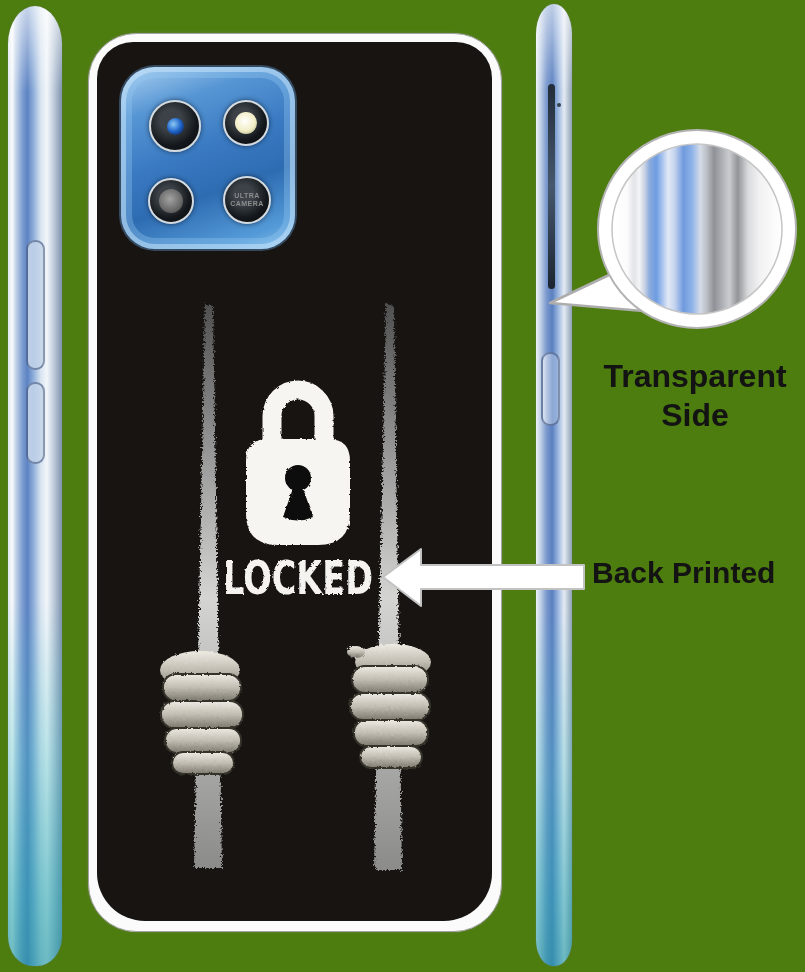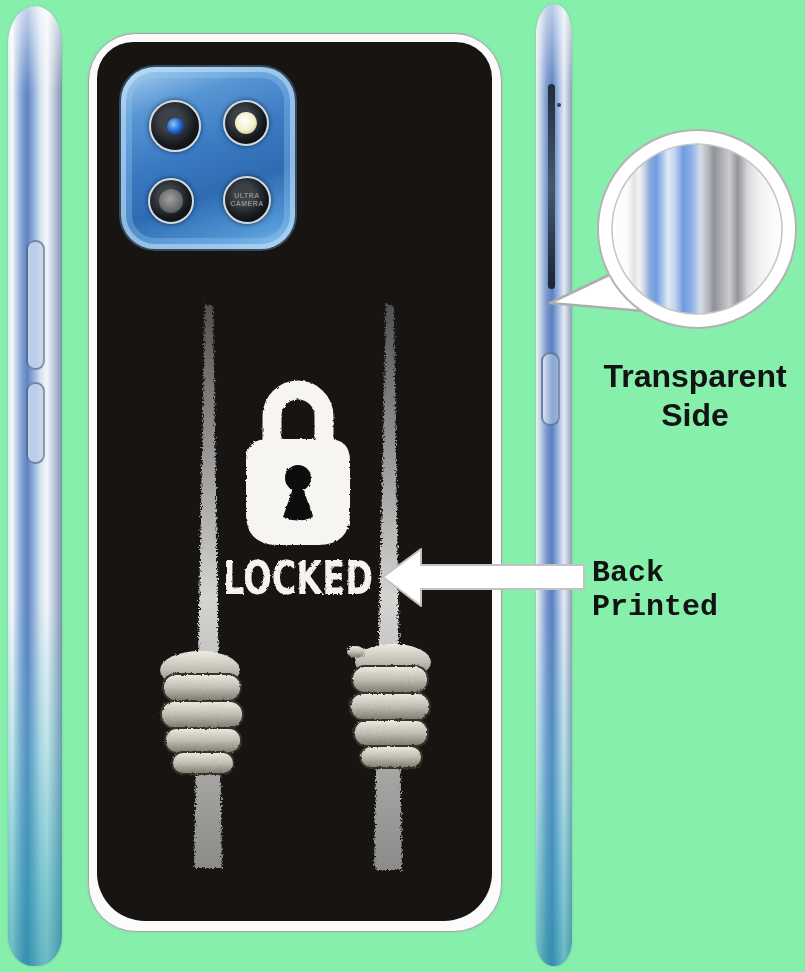--- a/index.html
+++ b/index.html
@@ -1,17 +1,17 @@
 <!DOCTYPE html>
 <html><head>
 <meta charset="utf-8">
 <style>
   html,body{margin:0;padding:0;background:#ffffff;}
   #stage{
-    position:relative;width:805px;height:972px;background:#86efac;overflow:hidden;
+    position:relative;width:805px;height:972px;background:#4d7c0f;overflow:hidden;
     font-family:"Liberation Sans",sans-serif;
   }
   
   .edge{position:absolute;z-index:1;}
   #left-edge{
     left:8px;top:6px;width:54px;height:960px;
     border-radius:27px 27px 25px 25px / 38px 38px 30px 30px;
     background:
       linear-gradient(180deg, rgba(255,255,255,.65), rgba(255,255,255,0) 9%, rgba(255,255,255,0) 56%,
         rgba(57,185,190,0) 62%, rgba(57,185,190,.30) 78%, rgba(32,162,172,.55) 93%, rgba(28,150,160,.62)),
@@ -77,21 +77,21 @@
   #ultra-camera-badge span{
     color:#8d8d8d;font-size:7px;font-weight:bold;line-height:8px;letter-spacing:.5px;text-align:center;
   }
 
   
   #art{position:absolute;z-index:3;left:0;top:0;}
 
   
   .callout{position:absolute;z-index:4;color:#131313;font-weight:bold;}
   #transparent-side-label{left:583px;top:357px;width:224px;text-align:center;font-size:32px;line-height:39px;}
-  #back-printed-label{left:592px;top:556px;width:210px;font-size:30px;line-height:34px;font-family:Liberation Mono, monospace;}
+  #back-printed-label{left:592px;top:556px;width:210px;font-size:30px;line-height:34px;}
 </style>
 </head>
 <body>
 
 <div id="stage">
 
   <div id="left-edge" class="edge">
     <div id="volume-button" class="side-btn"></div>
     <div id="power-button" class="side-btn"></div>
   </div>

